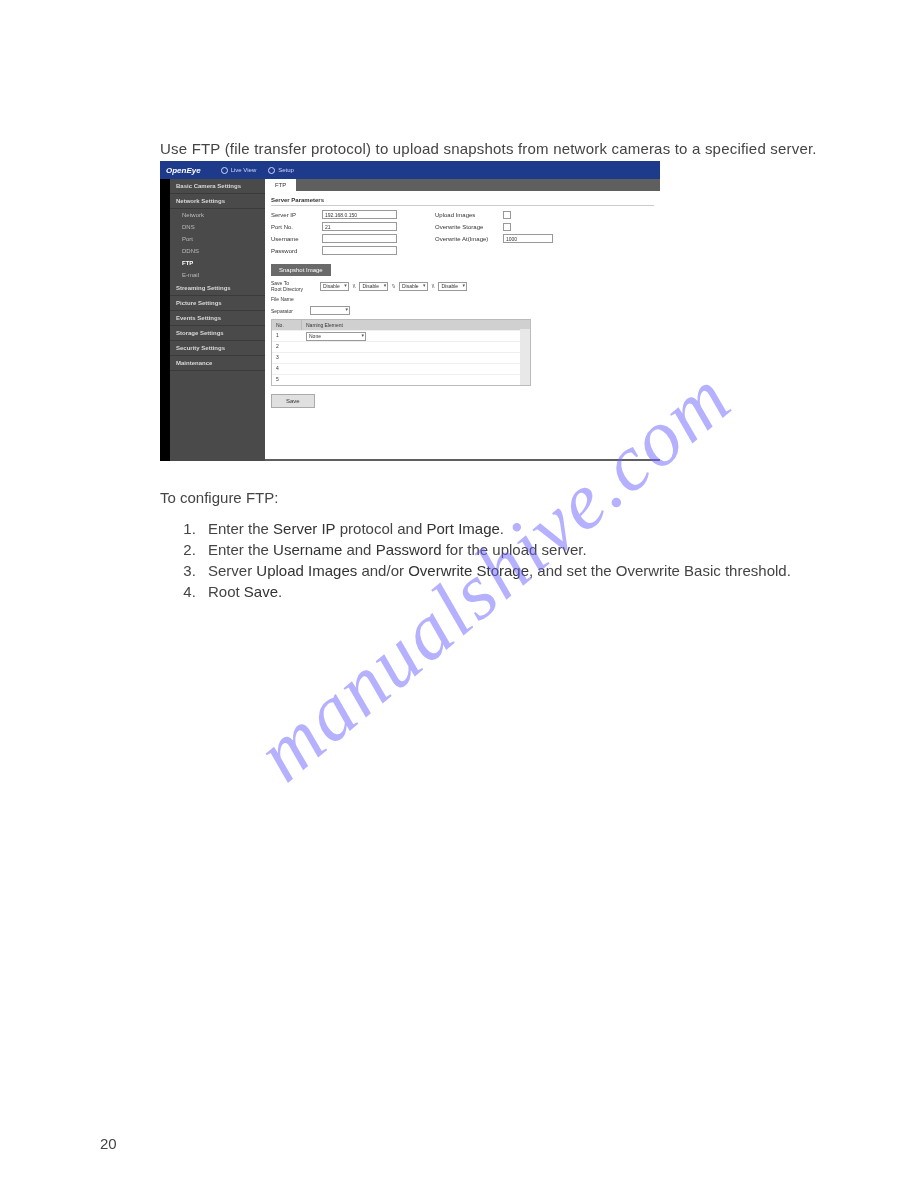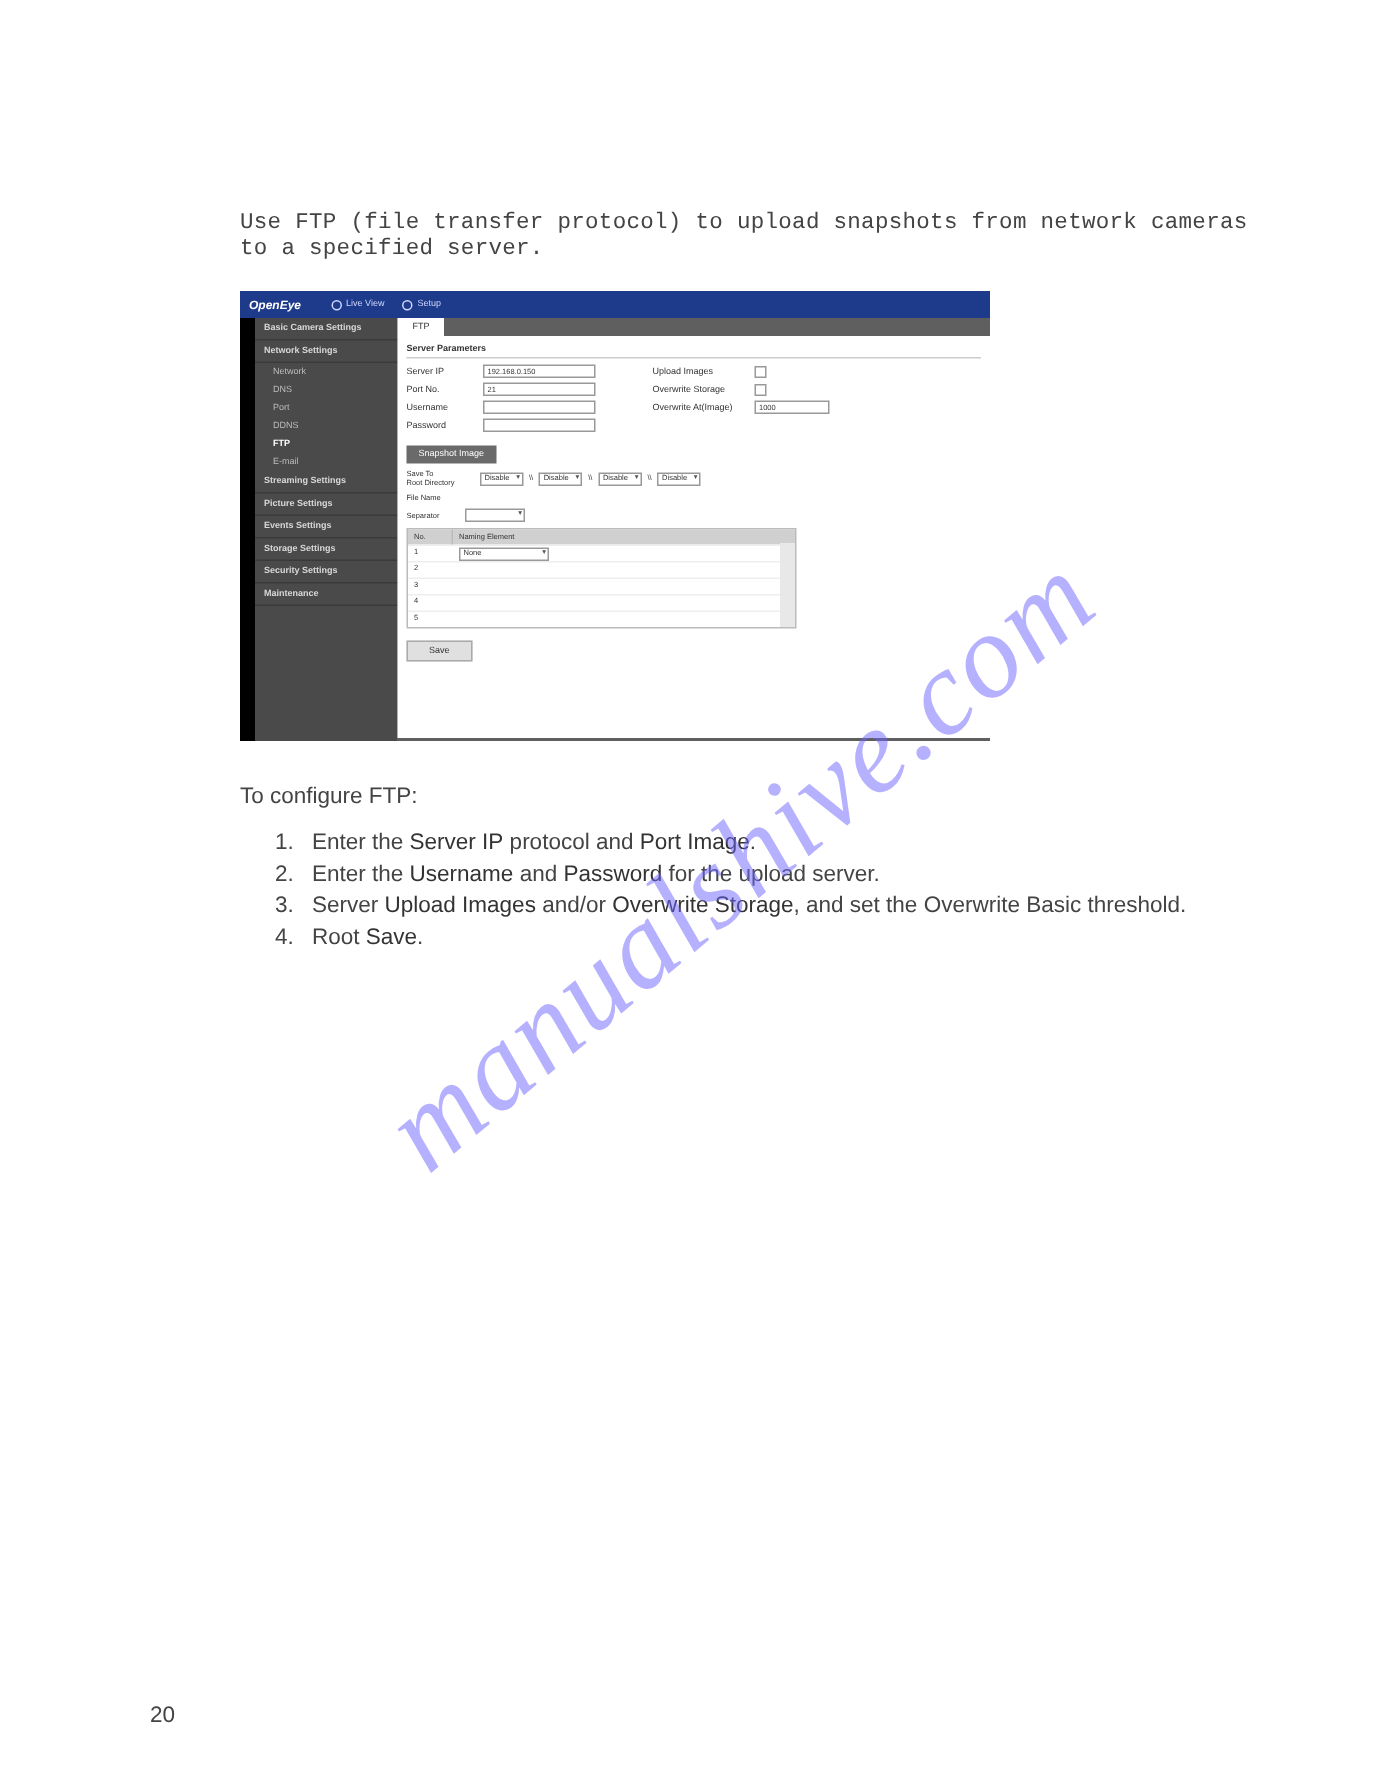--- a/index.html
+++ b/index.html
@@ -11,28 +11,27 @@
     position: relative;
     color: #333;
   }
   .page {
     padding: 140px 80px 0 160px;
   }
   .intro {
     font-size: 15px;
     font-weight: 300;
     color: #444;
-    margin-bottom: 20px;
+    margin-bottom: 4px;
     letter-spacing: 0.2px;
-    font-family: Liberation Mono, monospace;
   }
   .screenshot {
     width: 500px;
     height: 300px;
-    background: #14b8a6;
+    background: #0c4a6e;
     position: relative;
     font-size: 6px;
     color: #333;
   }
   .ss-header {
     height: 18px;
     background: #1e3a8a;
     display: flex;
     align-items: center;
     padding-left: 6px;

